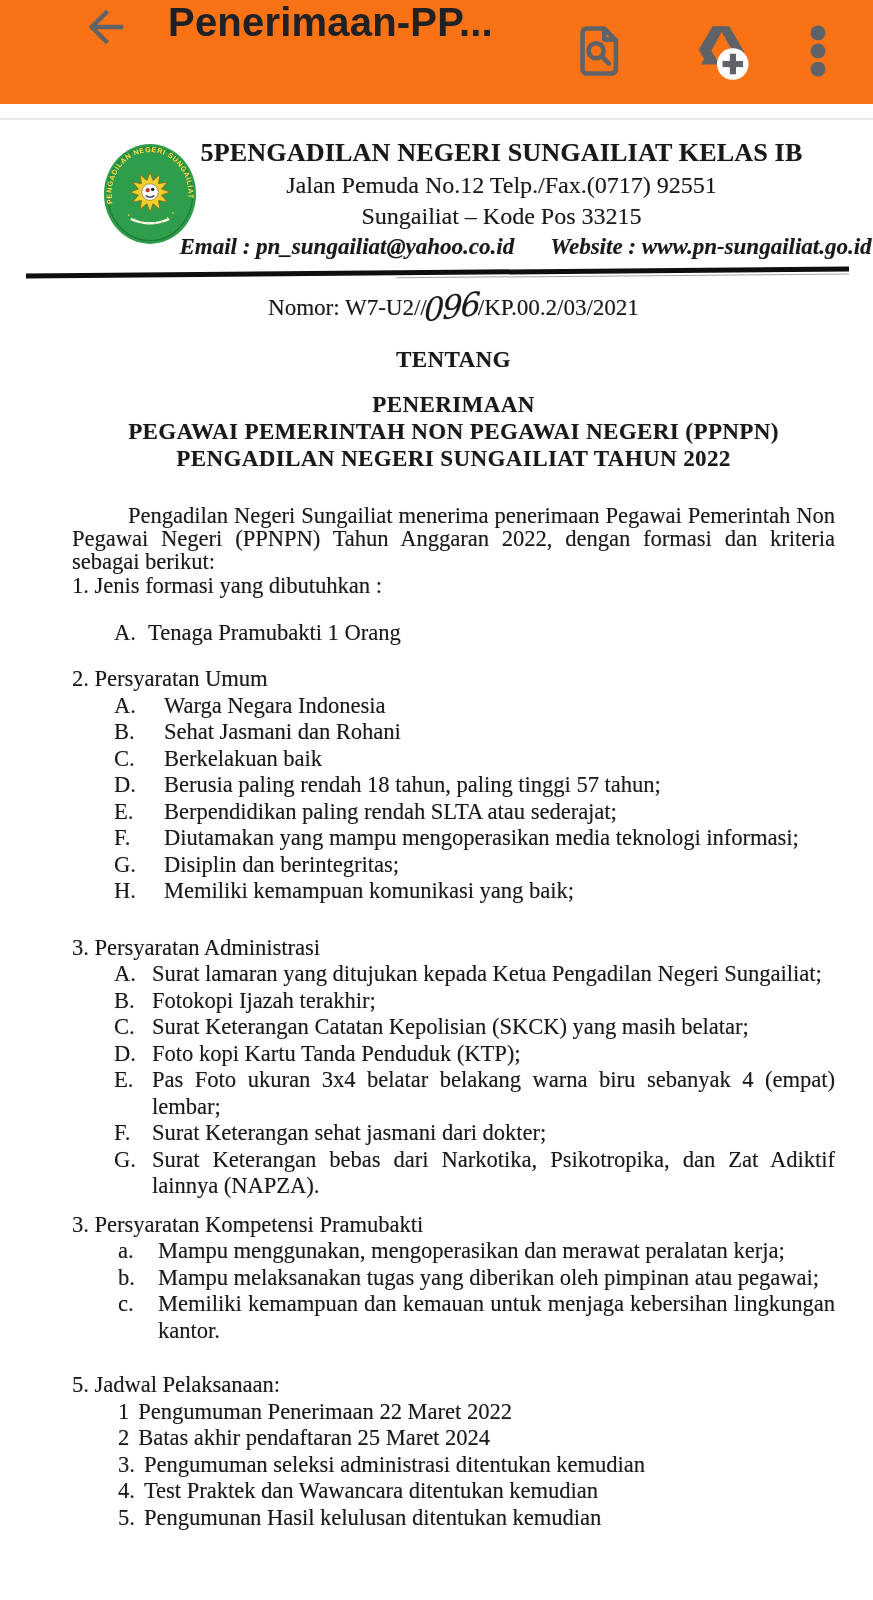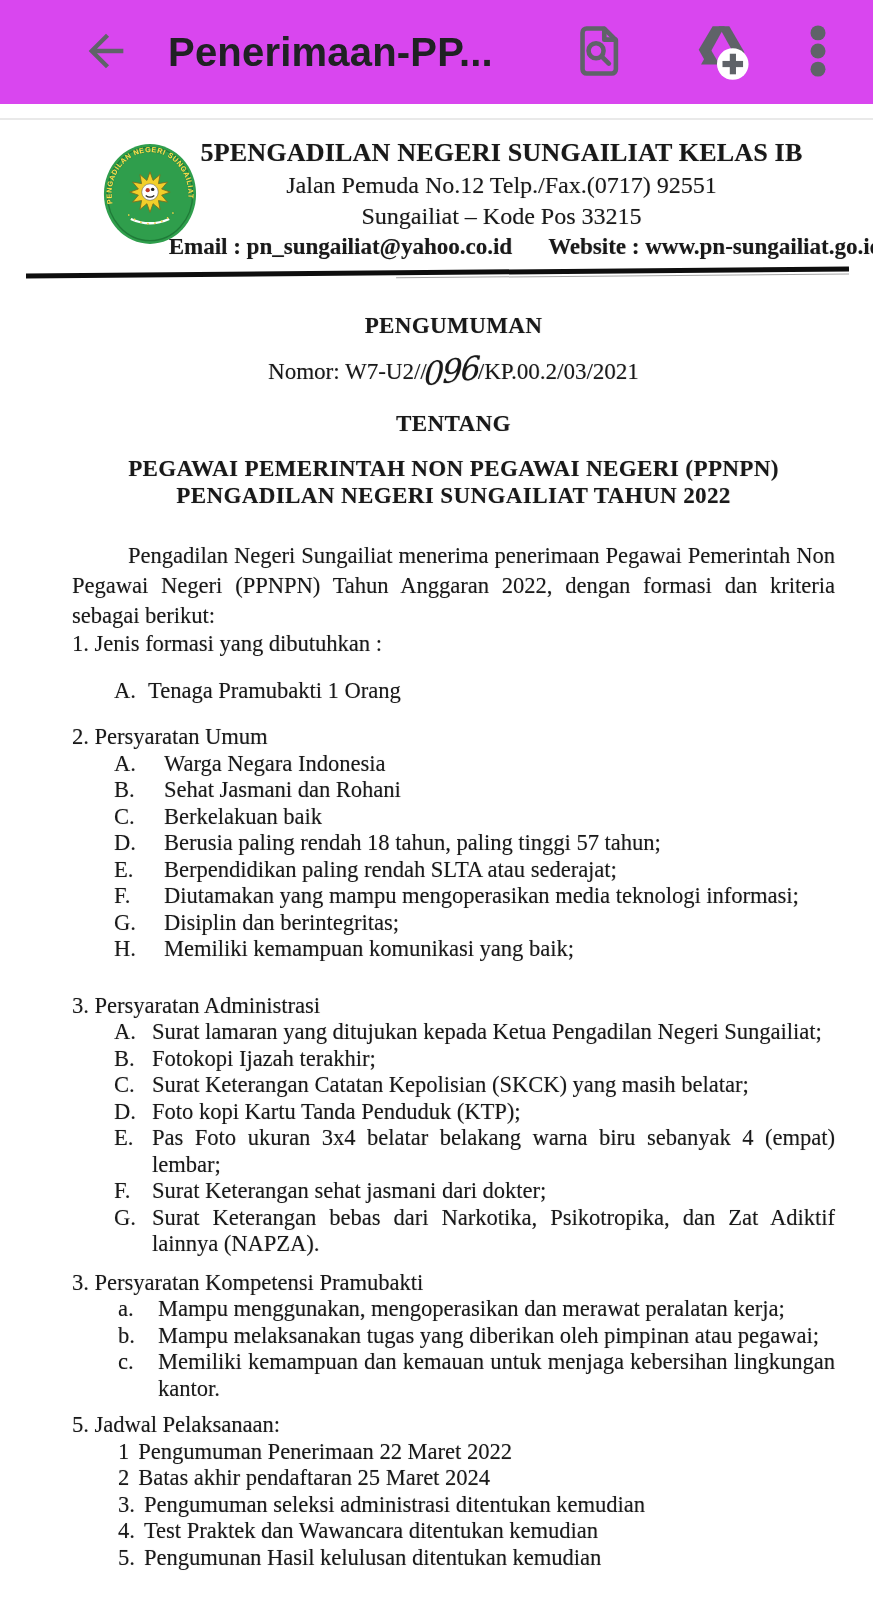--- a/index.html
+++ b/index.html
@@ -1,20 +1,20 @@
 <!DOCTYPE html>
 <html><head>
 <meta charset="utf-8">
 <style>
   * { margin:0; padding:0; box-sizing:border-box; }
   html,body { width:873px; height:1600px; background:#fff; overflow:hidden;
               font-family:"Liberation Sans", sans-serif; }
 
   
-  .appbar { height:104px; display:flex; align-items:center; background:#d946ef; }
+  .appbar { height:104px; display:flex; background:#f97316; }
   .iconbtn { background:none; border:none; padding:0; display:flex; align-items:center;
              justify-content:center; cursor:pointer; }
   .back-btn { margin-left:78px; width:56px; height:56px; }
   .appbar-title { margin-left:34px; font-size:40px; font-weight:600; color:#202124;
                   letter-spacing:0.2px; white-space:nowrap; overflow:hidden;
                   text-overflow:ellipsis; max-width:370px; }
   .appbar-actions { margin-left:auto; margin-right:44px; display:flex; align-items:center; gap:58px; }
   .appbar-divider { height:2px; background:#e9e9e9; margin-top:14px; }
 
   
@@ -22,50 +22,50 @@
          font-family:"Liberation Serif", serif;
          text-shadow:0.3px 0.3px 0.8px rgba(45,45,45,0.4); }
 
   
   .letterhead { position:relative; }
   .seal { position:absolute; left:30px; top:4px; width:96px; height:104px; }
   .lh-text { margin-left:96px; text-align:center; }
   .lh-office { font-size:26px; font-weight:bold; letter-spacing:0.2px; margin-top:2px; }
   .lh-line  { font-size:24px; margin-top:4px; }
   .lh-contact { margin-left:48px; margin-top:4px; display:flex; justify-content:center; gap:36px;
-                font-size:23px; font-weight:600; white-space:nowrap; }
+                font-size:23px; font-style:italic; font-weight:600; white-space:nowrap; }
   .lh-rule { height:5px; background:#0e0e0e; margin:10px -14px 0 -46px;
              transform:rotate(-0.5deg); position:relative; }
   .lh-rule::after { content:""; position:absolute; right:0; top:7px; width:55%; height:1px;
                     background:rgba(90,90,90,0.55); }
 
   
   .h-bold { font-weight:bold; text-align:center; font-size:23px; letter-spacing:0.4px; }
   .heading-pengumuman { margin-top:38px; }
   .nomor { text-align:center; font-size:23px; margin-top:20px; }
   .hand { display:inline-block; font-family:"DejaVu Serif", serif; font-style:italic;
           font-size:32px; line-height:0; letter-spacing:-2px;
           transform:rotate(-7deg) skewX(-8deg); position:relative; top:3px; margin:0 -1px 0 -3px; }
   .heading-tentang { margin-top:26px; }
   .subject { margin-top:18px; }
   .subject .h-bold { line-height:27px; }
 
   
-  .intro { margin-top:32px; font-size:22.5px; line-height:30px; text-align:justify;
+  .intro { margin-top:32px; font-size:22.5px; line-height:23px; text-align:justify;
            text-indent:56px; }
   .sec-title { font-size:22.5px; line-height:26.5px; }
   .item { display:flex; font-size:22.5px; line-height:26.5px; }
   .item-label { flex:none; }
   .item-text { flex:1; text-align:justify; }
 
   .sec-1 .item { margin:20px 0 20px 42px; } .sec-1 .item-label { width:34px; }
   .sec-2 .item { margin-left:42px; }        .sec-2 .item-label { width:50px; }
   .sec-3 { margin-top:30px; } .sec-3 .item { margin-left:42px; } .sec-3 .item-label { width:38px; }
   .sec-4 { margin-top:12px; } .sec-4 .item { margin-left:46px; } .sec-4 .item-label { width:40px; }
-  .sec-5 { margin-top:10px; } .sec-5 .item { margin-left:46px; } .sec-5 .item-label { margin-right:9px; }
+  .sec-5 { margin-top:28px; } .sec-5 .item { margin-left:46px; } .sec-5 .item-label { margin-right:9px; }
 </style>
 </head>
 <body>
 
 <header class="appbar">
   <button class="iconbtn back-btn">
     <span>
       <svg width="52" height="52" viewBox="0 0 24 24">
         <path d="M20 11H7.83l5.59-5.59L12 4l-8 8 8 8 1.41-1.41L7.83 13H20v-2z" fill="#5f6368"></path>
       </svg>
@@ -143,24 +143,24 @@
       <div class="lh-line">Sungailiat – Kode Pos 33215</div>
       <div class="lh-contact">
         <span>Email : pn_sungailiat@yahoo.co.id</span>
         <span>Website : www.pn-sungailiat.go.id</span>
       </div>
     </div>
     <div class="lh-rule"></div>
   </div>
 
   <div class="title-block">
-    <div class="h-bold heading-pengumuman">PENGUMUMAN</div>
     <div class="nomor"><span>Nomor: W7-U2//</span><span class="hand">096</span><span>/KP.00.2/03/2021</span></div>
     <div class="h-bold heading-tentang">TENTANG</div>
     <div class="subject">
+      <div class="h-bold">PENERIMAAN</div>
       <div class="h-bold">PEGAWAI PEMERINTAH NON PEGAWAI NEGERI (PPNPN)</div>
       <div class="h-bold">PENGADILAN NEGERI SUNGAILIAT TAHUN 2022</div>
     </div>
   </div>
 
   <p class="intro">Pengadilan Negeri Sungailiat menerima penerimaan Pegawai Pemerintah Non Pegawai Negeri (PPNPN) Tahun Anggaran 2022, dengan formasi dan kriteria sebagai berikut:</p>
 
   <div id="sections">
       <section class="sec sec-1">
         <div class="sec-title">1. Jenis formasi yang dibutuhkan :</div>

